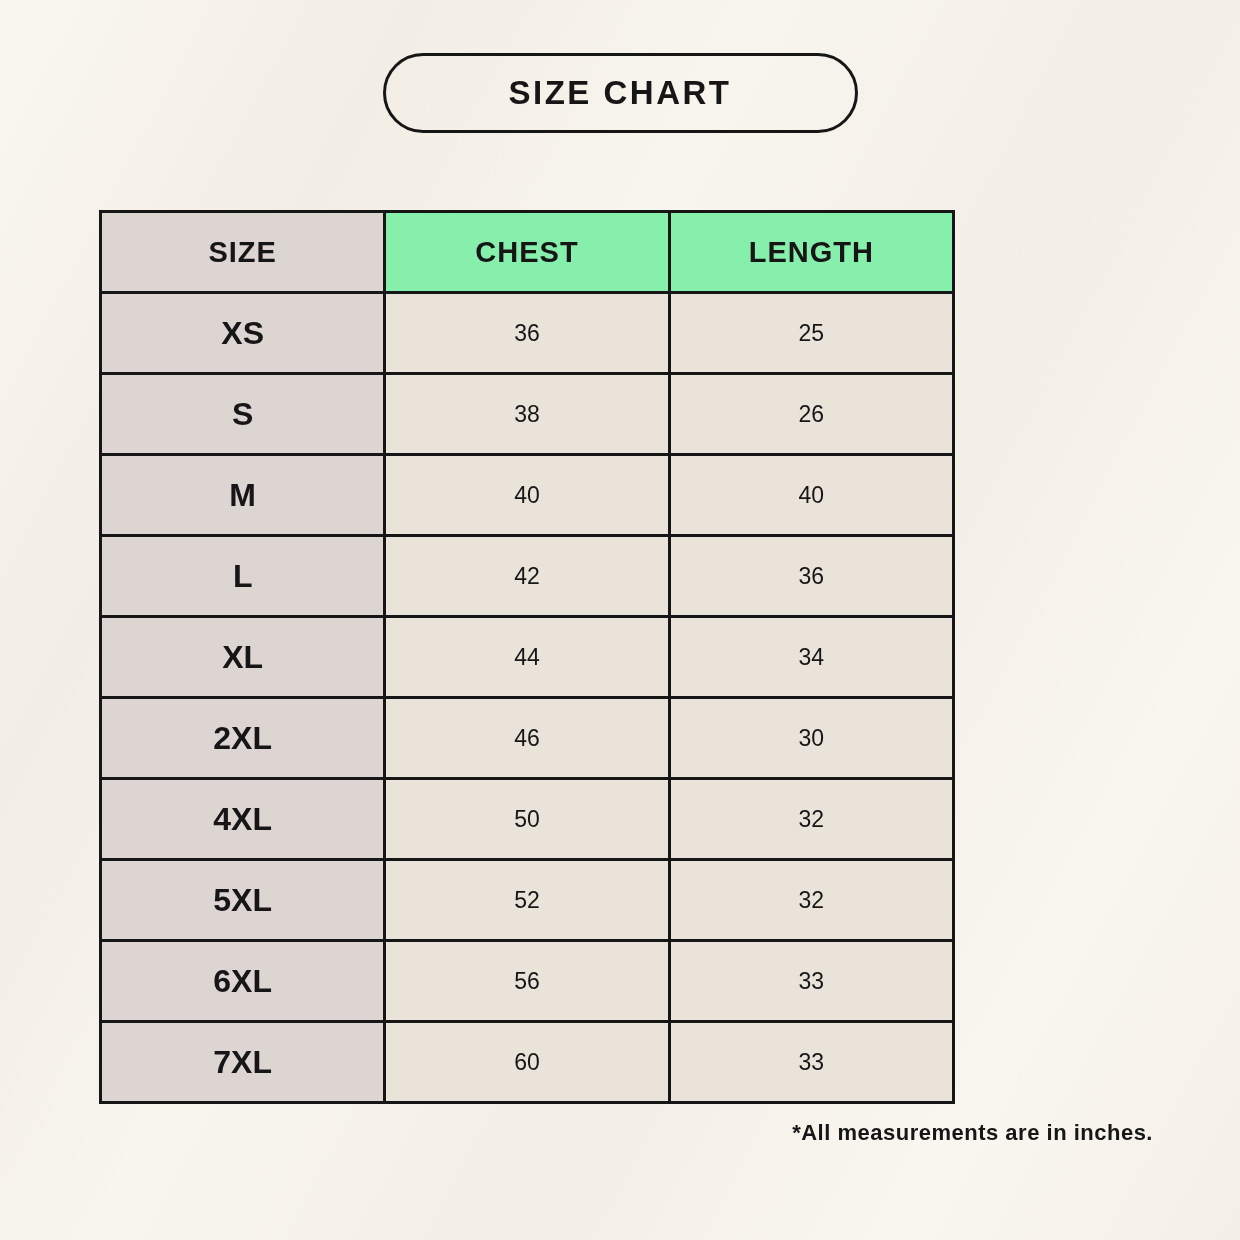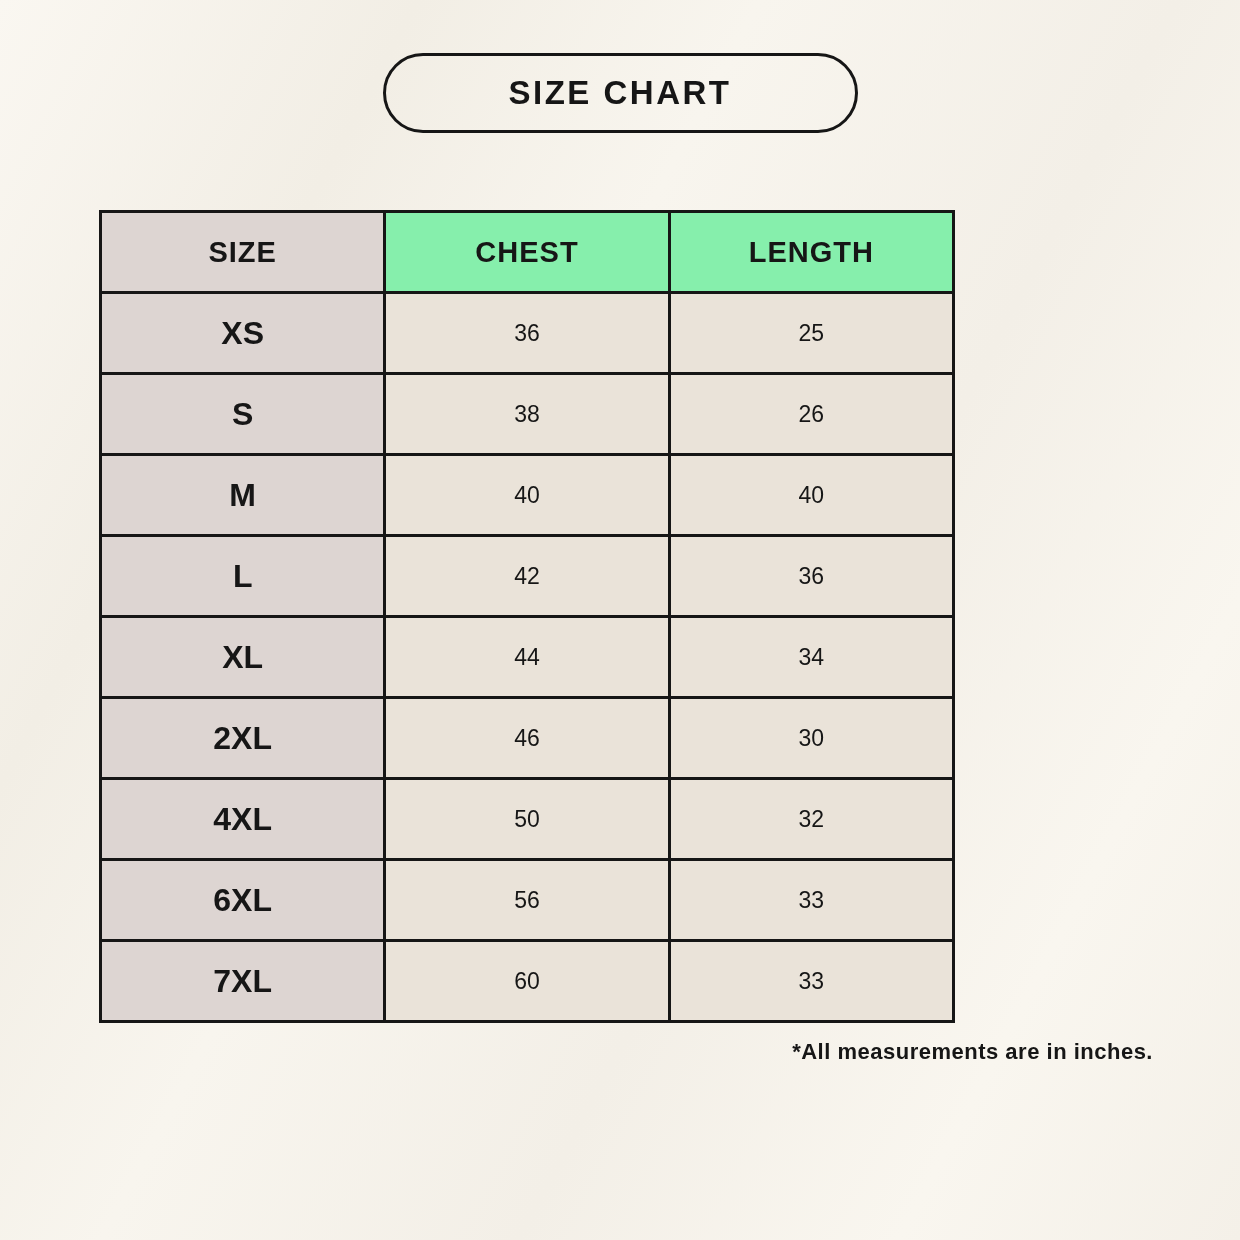--- a/index.html
+++ b/index.html
@@ -126,20 +126,25 @@
       <td class="size-cell">2XL</td>
       <td>46</td>
       <td>30</td>
     </tr>
     <tr>
       <td class="size-cell">4XL</td>
       <td>50</td>
       <td>32</td>
     </tr>
     <tr>
+      <td class="size-cell">5XL</td>
+      <td>52</td>
+      <td>32</td>
+    </tr>
+    <tr>
       <td class="size-cell">6XL</td>
       <td>56</td>
       <td>33</td>
     </tr>
     <tr>
       <td class="size-cell">7XL</td>
       <td>60</td>
       <td>33</td>
     </tr>
   </tbody>

